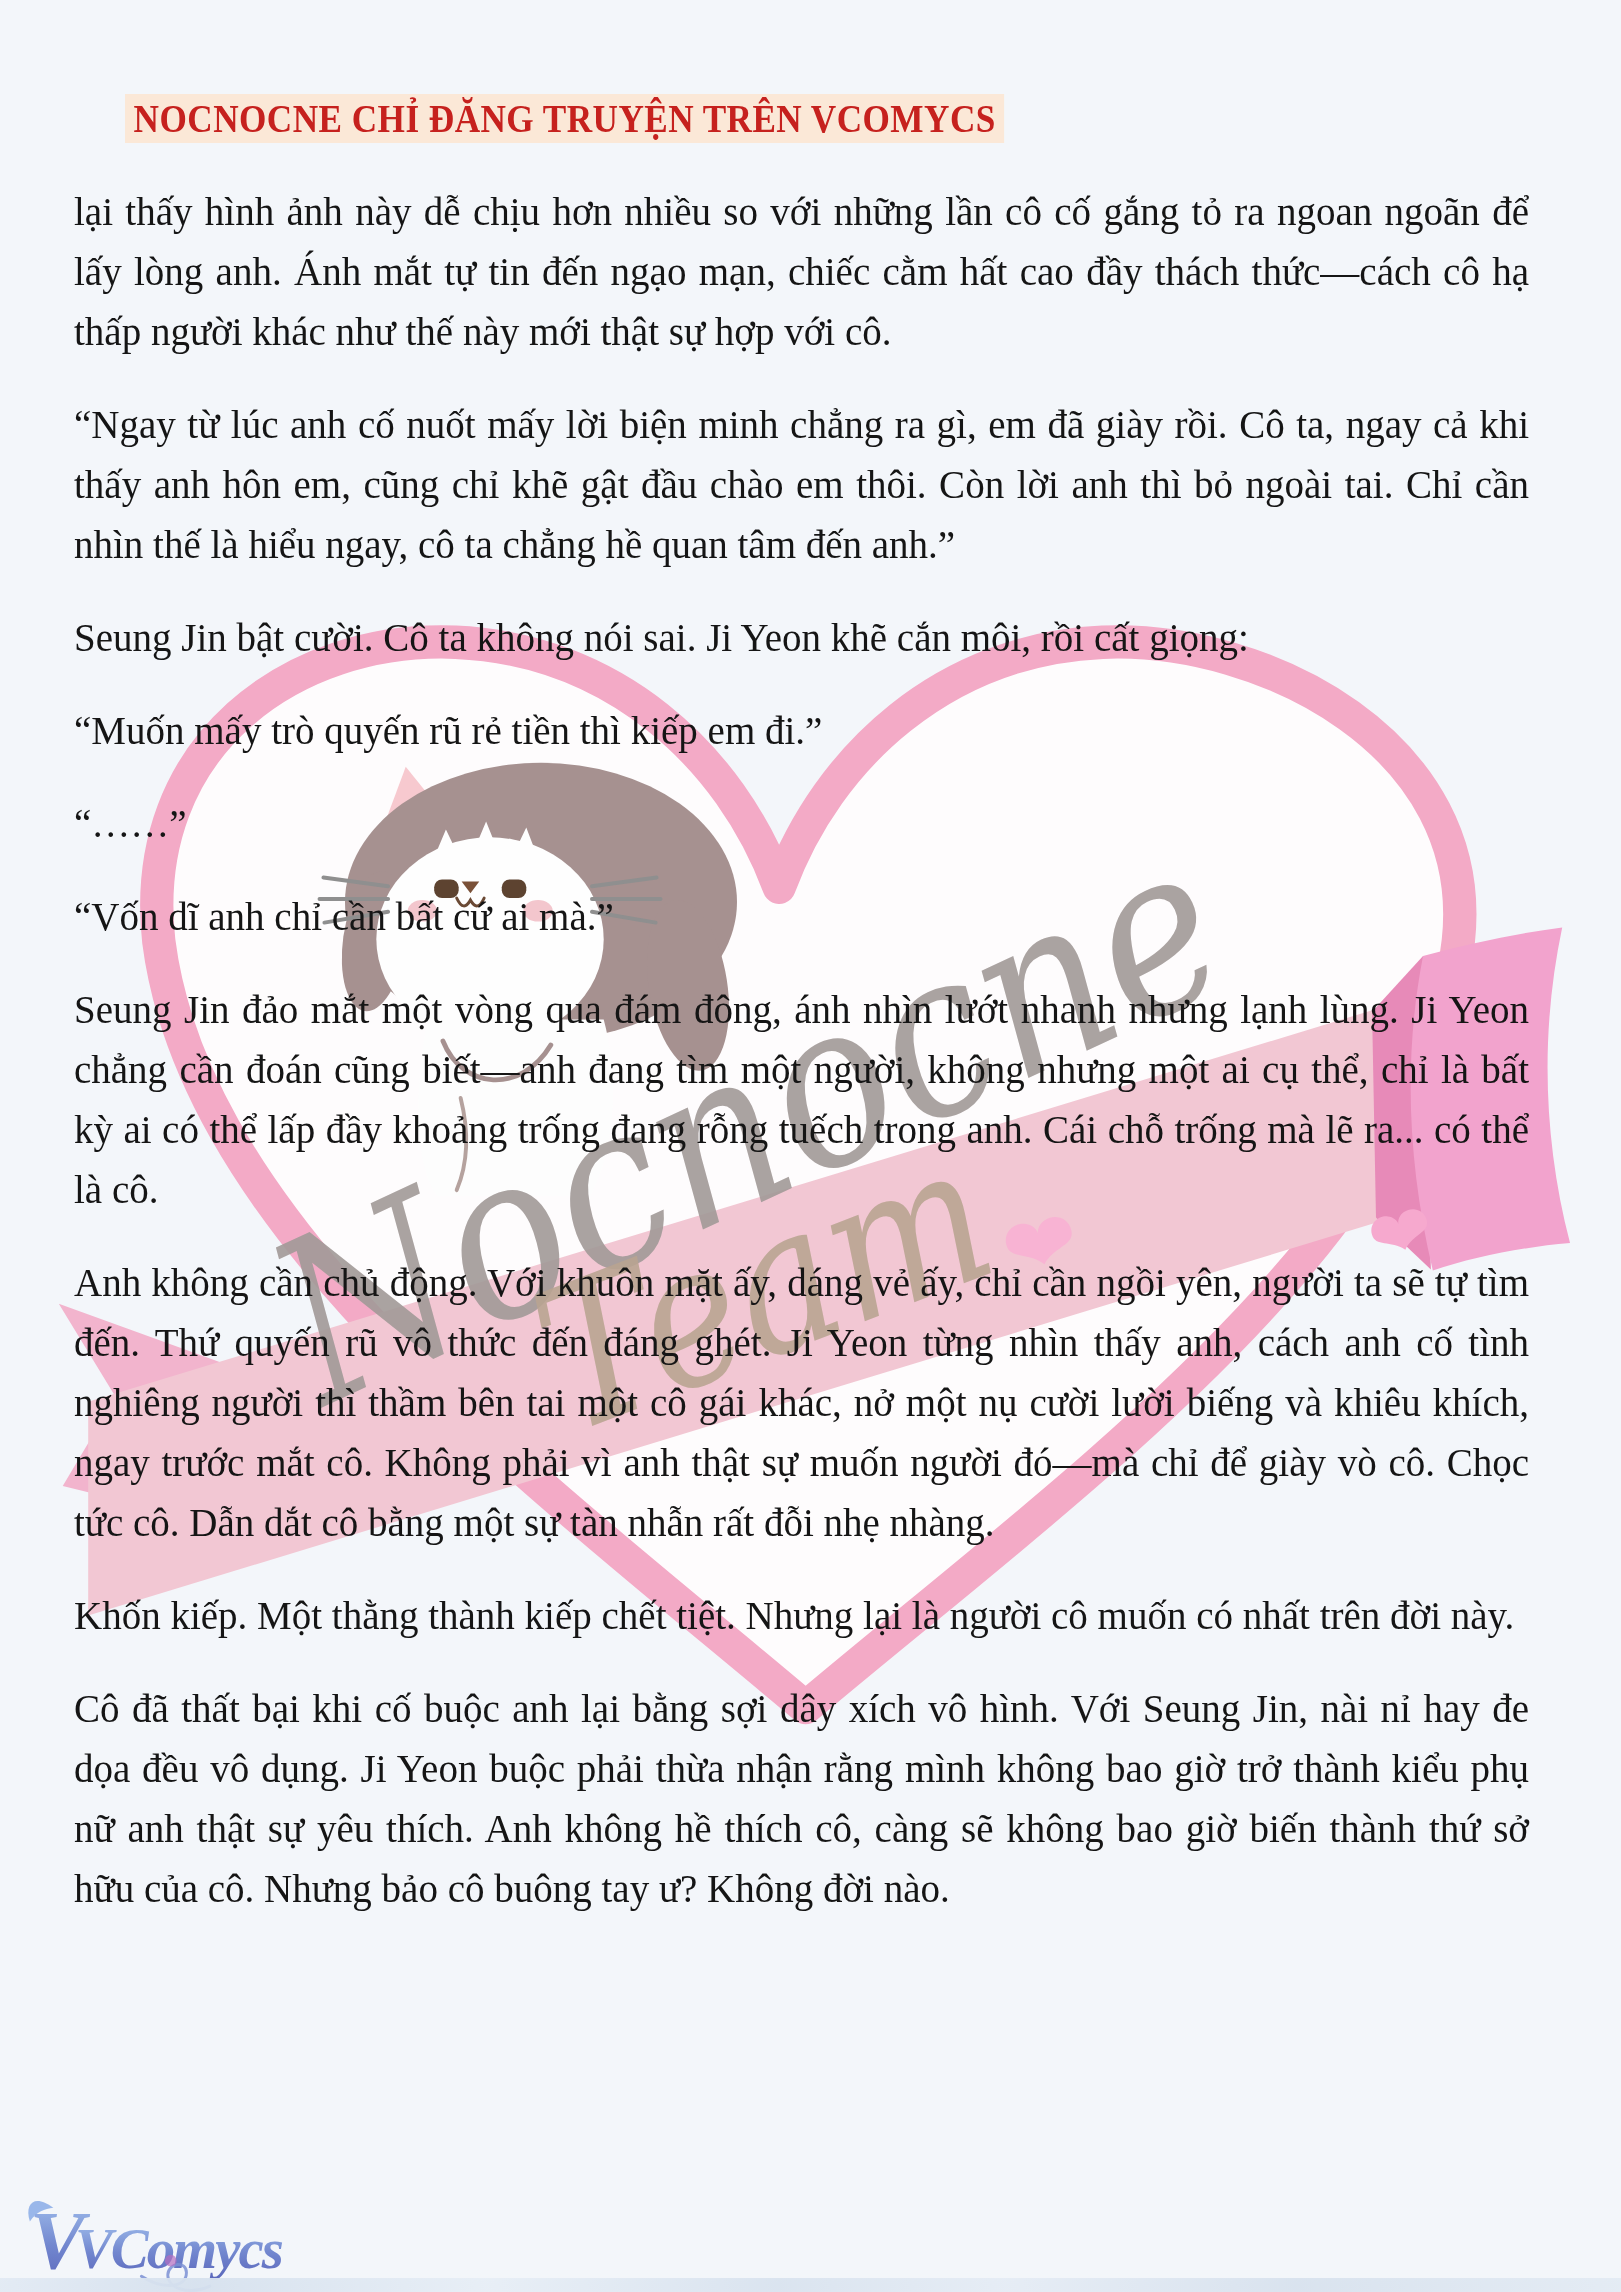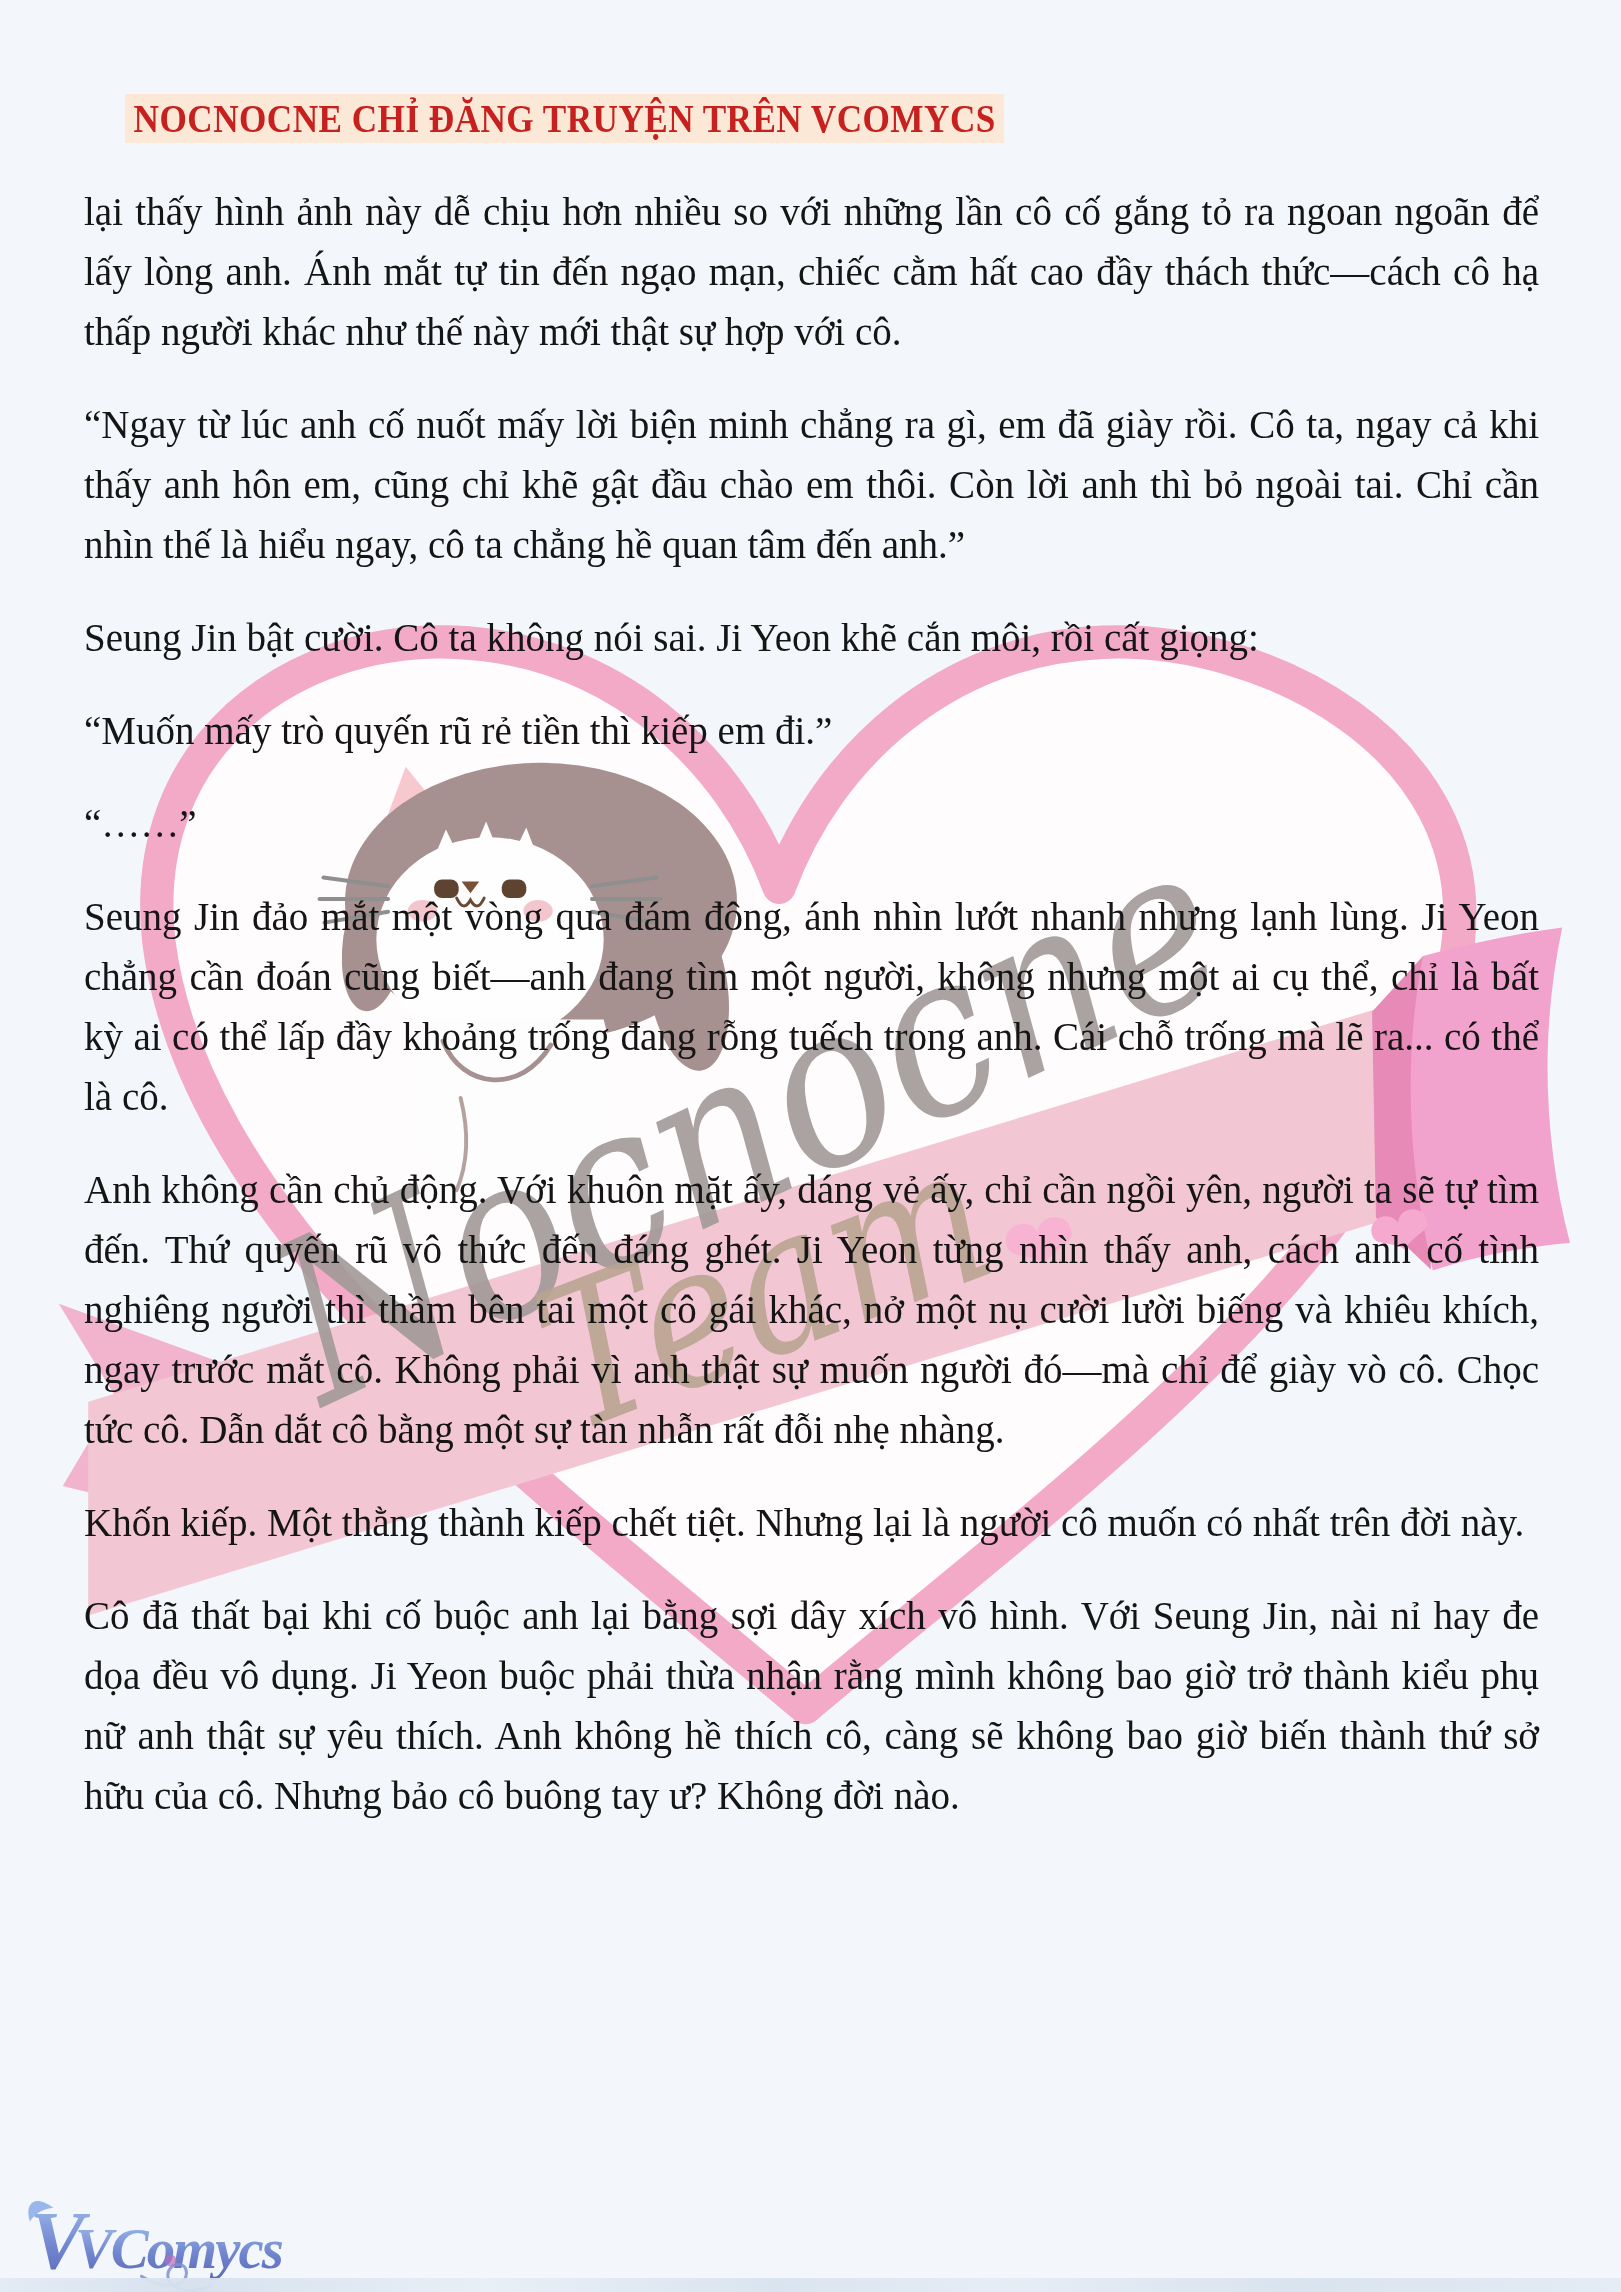--- a/index.html
+++ b/index.html
@@ -11,21 +11,21 @@
   .watermark-layer{position:absolute;left:0;top:0;width:1621px;height:2293px;}
   .header-notice{
     position:absolute;left:125px;top:94px;
     background:#fbe8d7;color:#c6211e;
     font-weight:bold;font-size:40px;line-height:49px;
     padding:0 9.8px;white-space:nowrap;
     transform:scaleX(.88);transform-origin:left center;
     letter-spacing:0.5px;
   }
   .story{
-    position:absolute;left:84px;top:182px;width:1455px;
+    position:absolute;left:74px;top:182px;width:1455px;
     font-size:39px;line-height:60px;color:#151515;
     text-align:justify;
   }
   .story p{margin:0 0 33px 0;}
   .vcomycs-logo{position:absolute;left:23.5px;top:2190px;}
   .bottom-strip{
     position:absolute;left:0;bottom:0;width:1621px;height:14.7px;
     background:linear-gradient(90deg,#e2eaf4 0%,#d6e1ee 12%,#e7eef6 30%,#d9e3ef 48%,#e5ecf5 62%,#d8e2ee 80%,#e3ebf4 100%);
     opacity:.95;
   }
@@ -110,20 +110,21 @@
   </svg>
 
   <div class="header-notice">NOCNOCNE CHỈ ĐĂNG TRUYỆN TRÊN VCOMYCS</div>
 
   <div class="story">
     <p>lại thấy hình ảnh này dễ chịu hơn nhiều so với những lần cô cố gắng tỏ ra ngoan ngoãn để lấy lòng anh. Ánh mắt tự tin đến ngạo mạn, chiếc cằm hất cao đầy thách thức—cách cô hạ thấp người khác như thế này mới thật sự hợp với cô.</p>
     <p>“Ngay từ lúc anh cố nuốt mấy lời biện minh chẳng ra gì, em đã giày rồi. Cô ta, ngay cả khi thấy anh hôn em, cũng chỉ khẽ gật đầu chào em thôi. Còn lời anh thì bỏ ngoài tai. Chỉ cần nhìn thế là hiểu ngay, cô ta chẳng hề quan tâm đến anh.”</p>
     <p>Seung Jin bật cười. Cô ta không nói sai. Ji Yeon khẽ cắn môi, rồi cất giọng:</p>
     <p>“Muốn mấy trò quyến rũ rẻ tiền thì kiếp em đi.”</p>
     <p>“……”</p>
+    <p>“Vốn dĩ anh chỉ cần bất cứ ai mà.”</p>
     <p>Seung Jin đảo mắt một vòng qua đám đông, ánh nhìn lướt nhanh nhưng lạnh lùng. Ji Yeon chẳng cần đoán cũng biết—anh đang tìm một người, không nhưng một ai cụ thể, chỉ là bất kỳ ai có thể lấp đầy khoảng trống đang rỗng tuếch trong anh. Cái chỗ trống mà lẽ ra... có thể là cô.</p>
     <p>Anh không cần chủ động. Với khuôn mặt ấy, dáng vẻ ấy, chỉ cần ngồi yên, người ta sẽ tự tìm đến. Thứ quyến rũ vô thức đến đáng ghét. Ji Yeon từng nhìn thấy anh, cách anh cố tình nghiêng người thì thầm bên tai một cô gái khác, nở một nụ cười lười biếng và khiêu khích, ngay trước mắt cô. Không phải vì anh thật sự muốn người đó—mà chỉ để giày vò cô. Chọc tức cô. Dẫn dắt cô bằng một sự tàn nhẫn rất đỗi nhẹ nhàng.</p>
     <p>Khốn kiếp. Một thằng thành kiếp chết tiệt. Nhưng lại là người cô muốn có nhất trên đời này.</p>
     <p>Cô đã thất bại khi cố buộc anh lại bằng sợi dây xích vô hình. Với Seung Jin, nài nỉ hay đe dọa đều vô dụng. Ji Yeon buộc phải thừa nhận rằng mình không bao giờ trở thành kiểu phụ nữ anh thật sự yêu thích. Anh không hề thích cô, càng sẽ không bao giờ biến thành thứ sở hữu của cô. Nhưng bảo cô buông tay ư? Không đời nào.</p>
   </div>
 
   <svg class="vcomycs-logo" width="274" height="108" viewBox="0 0 280 110" aria-hidden="true">
     <defs>
       <linearGradient id="lg-blue" x1="0" y1="0" x2="0" y2="1">
         <stop offset="0" stop-color="#a3c2ee"></stop>

